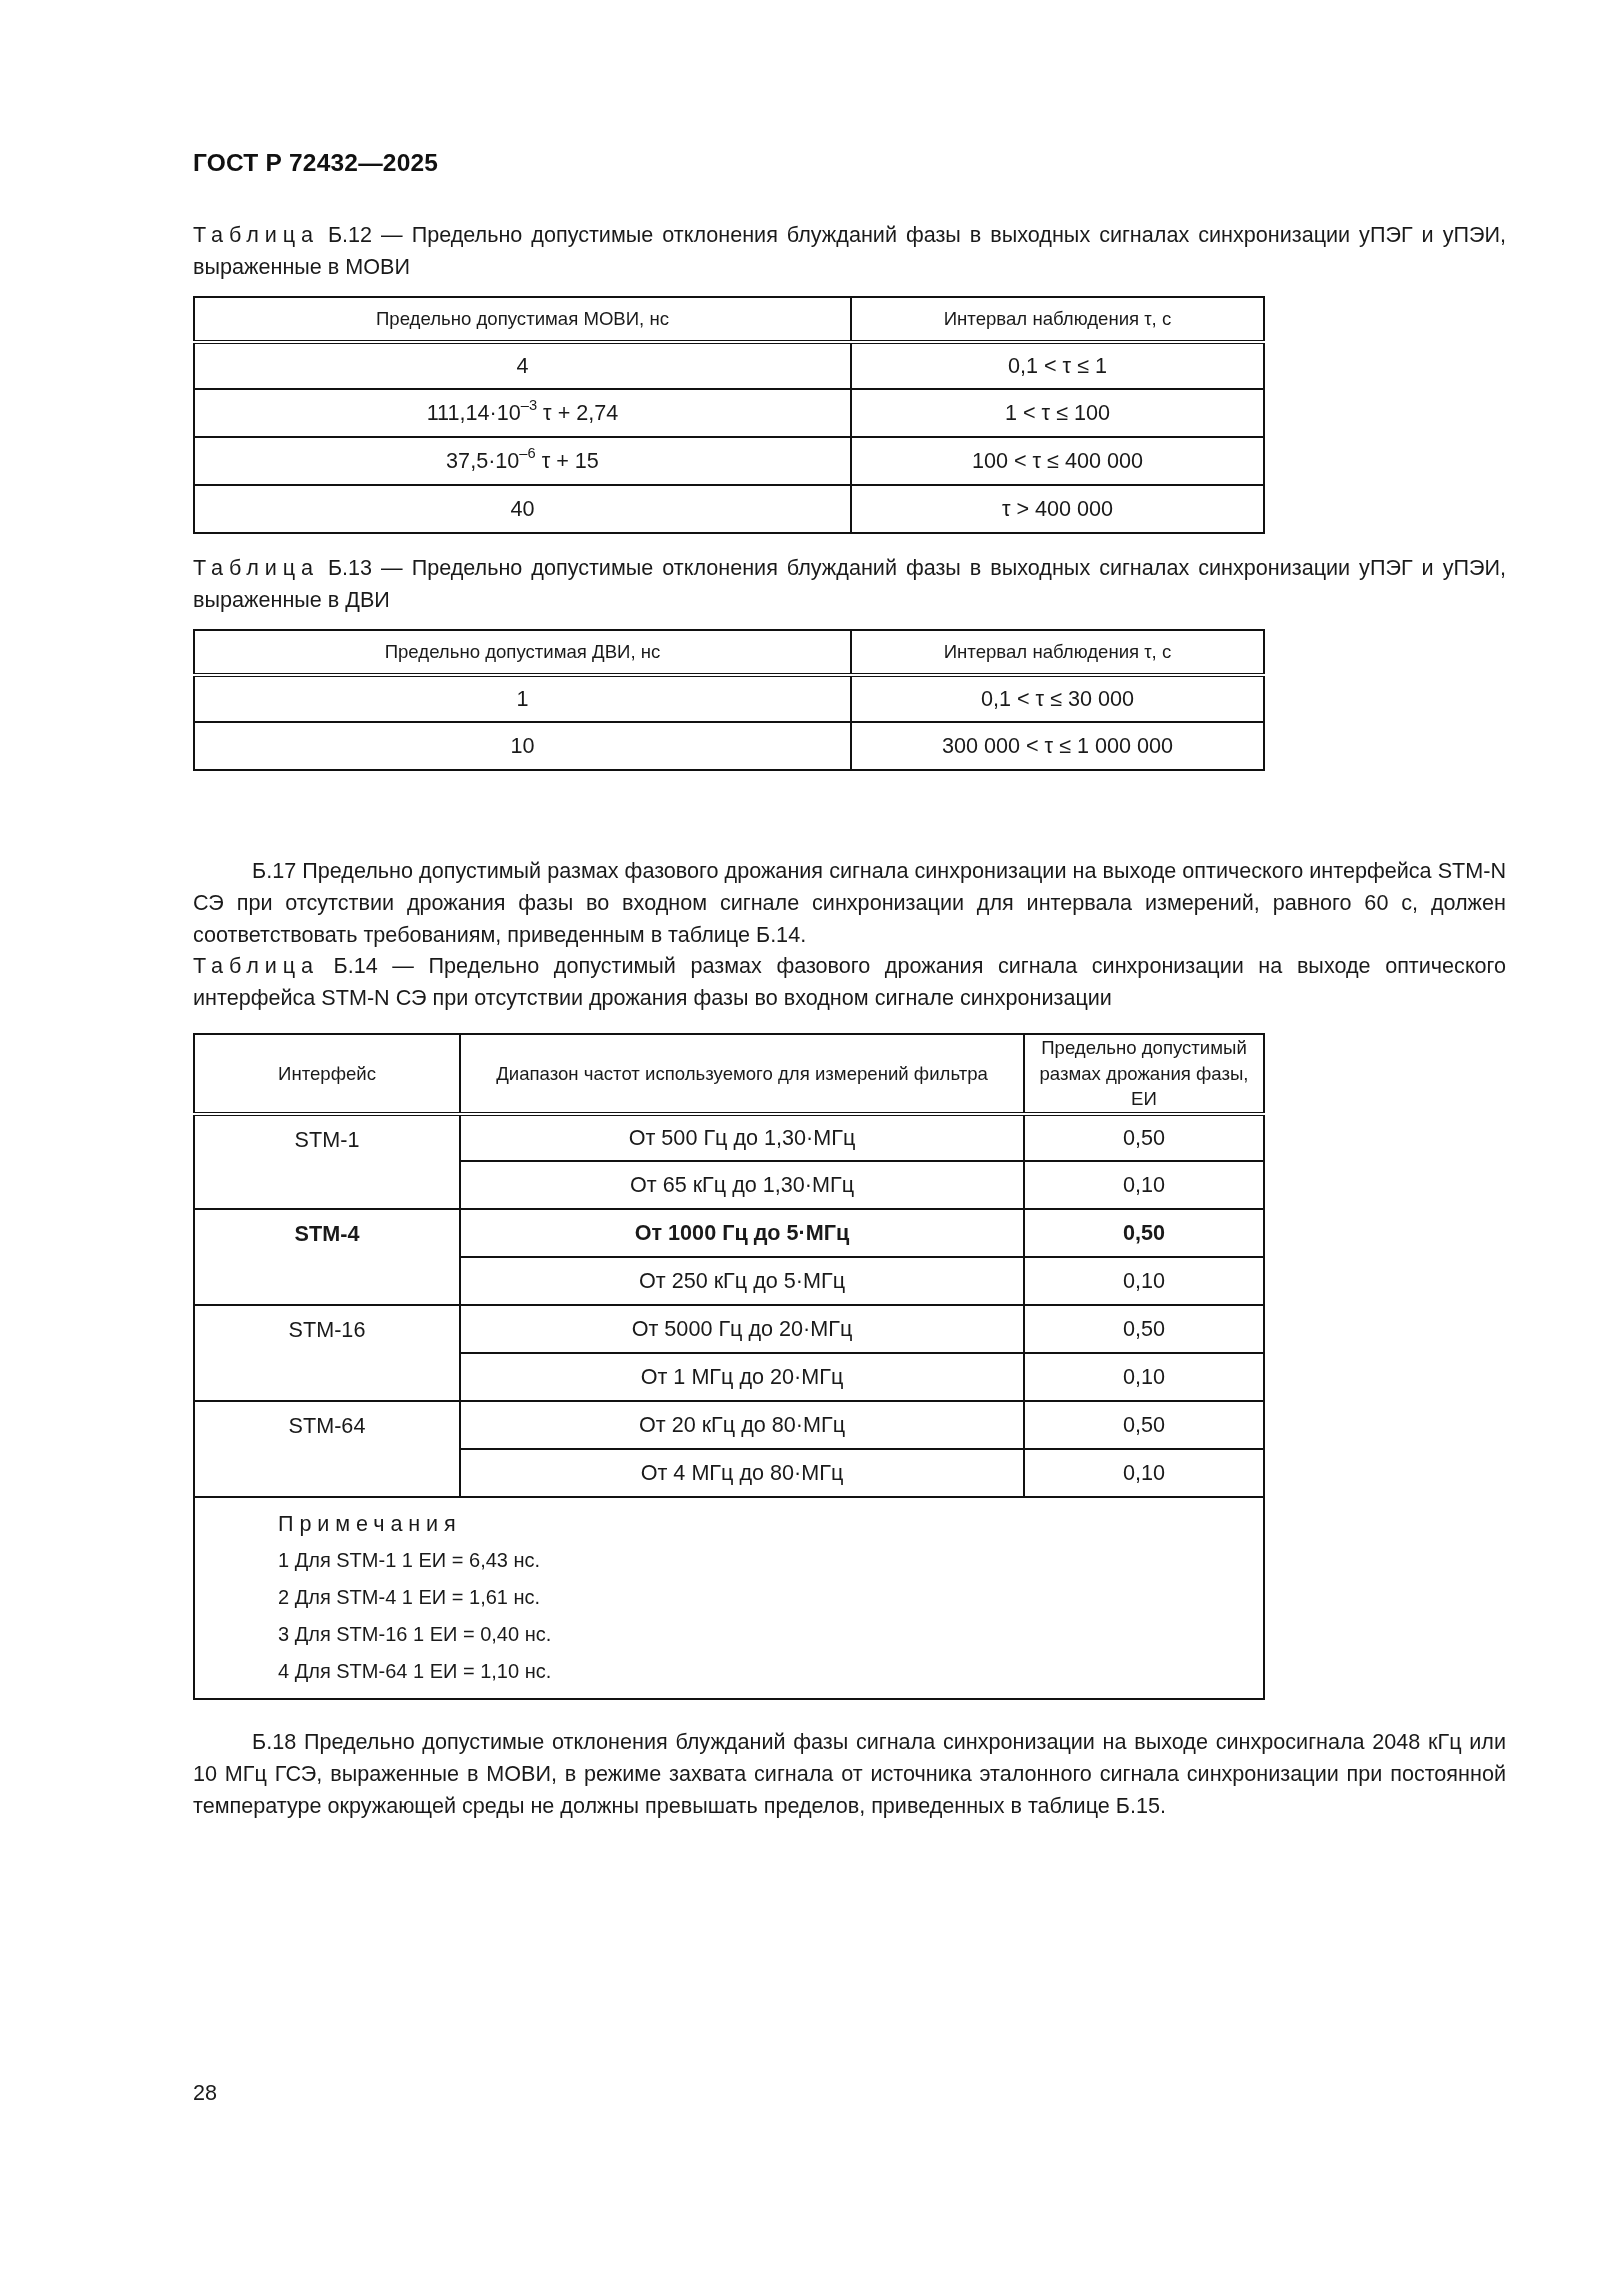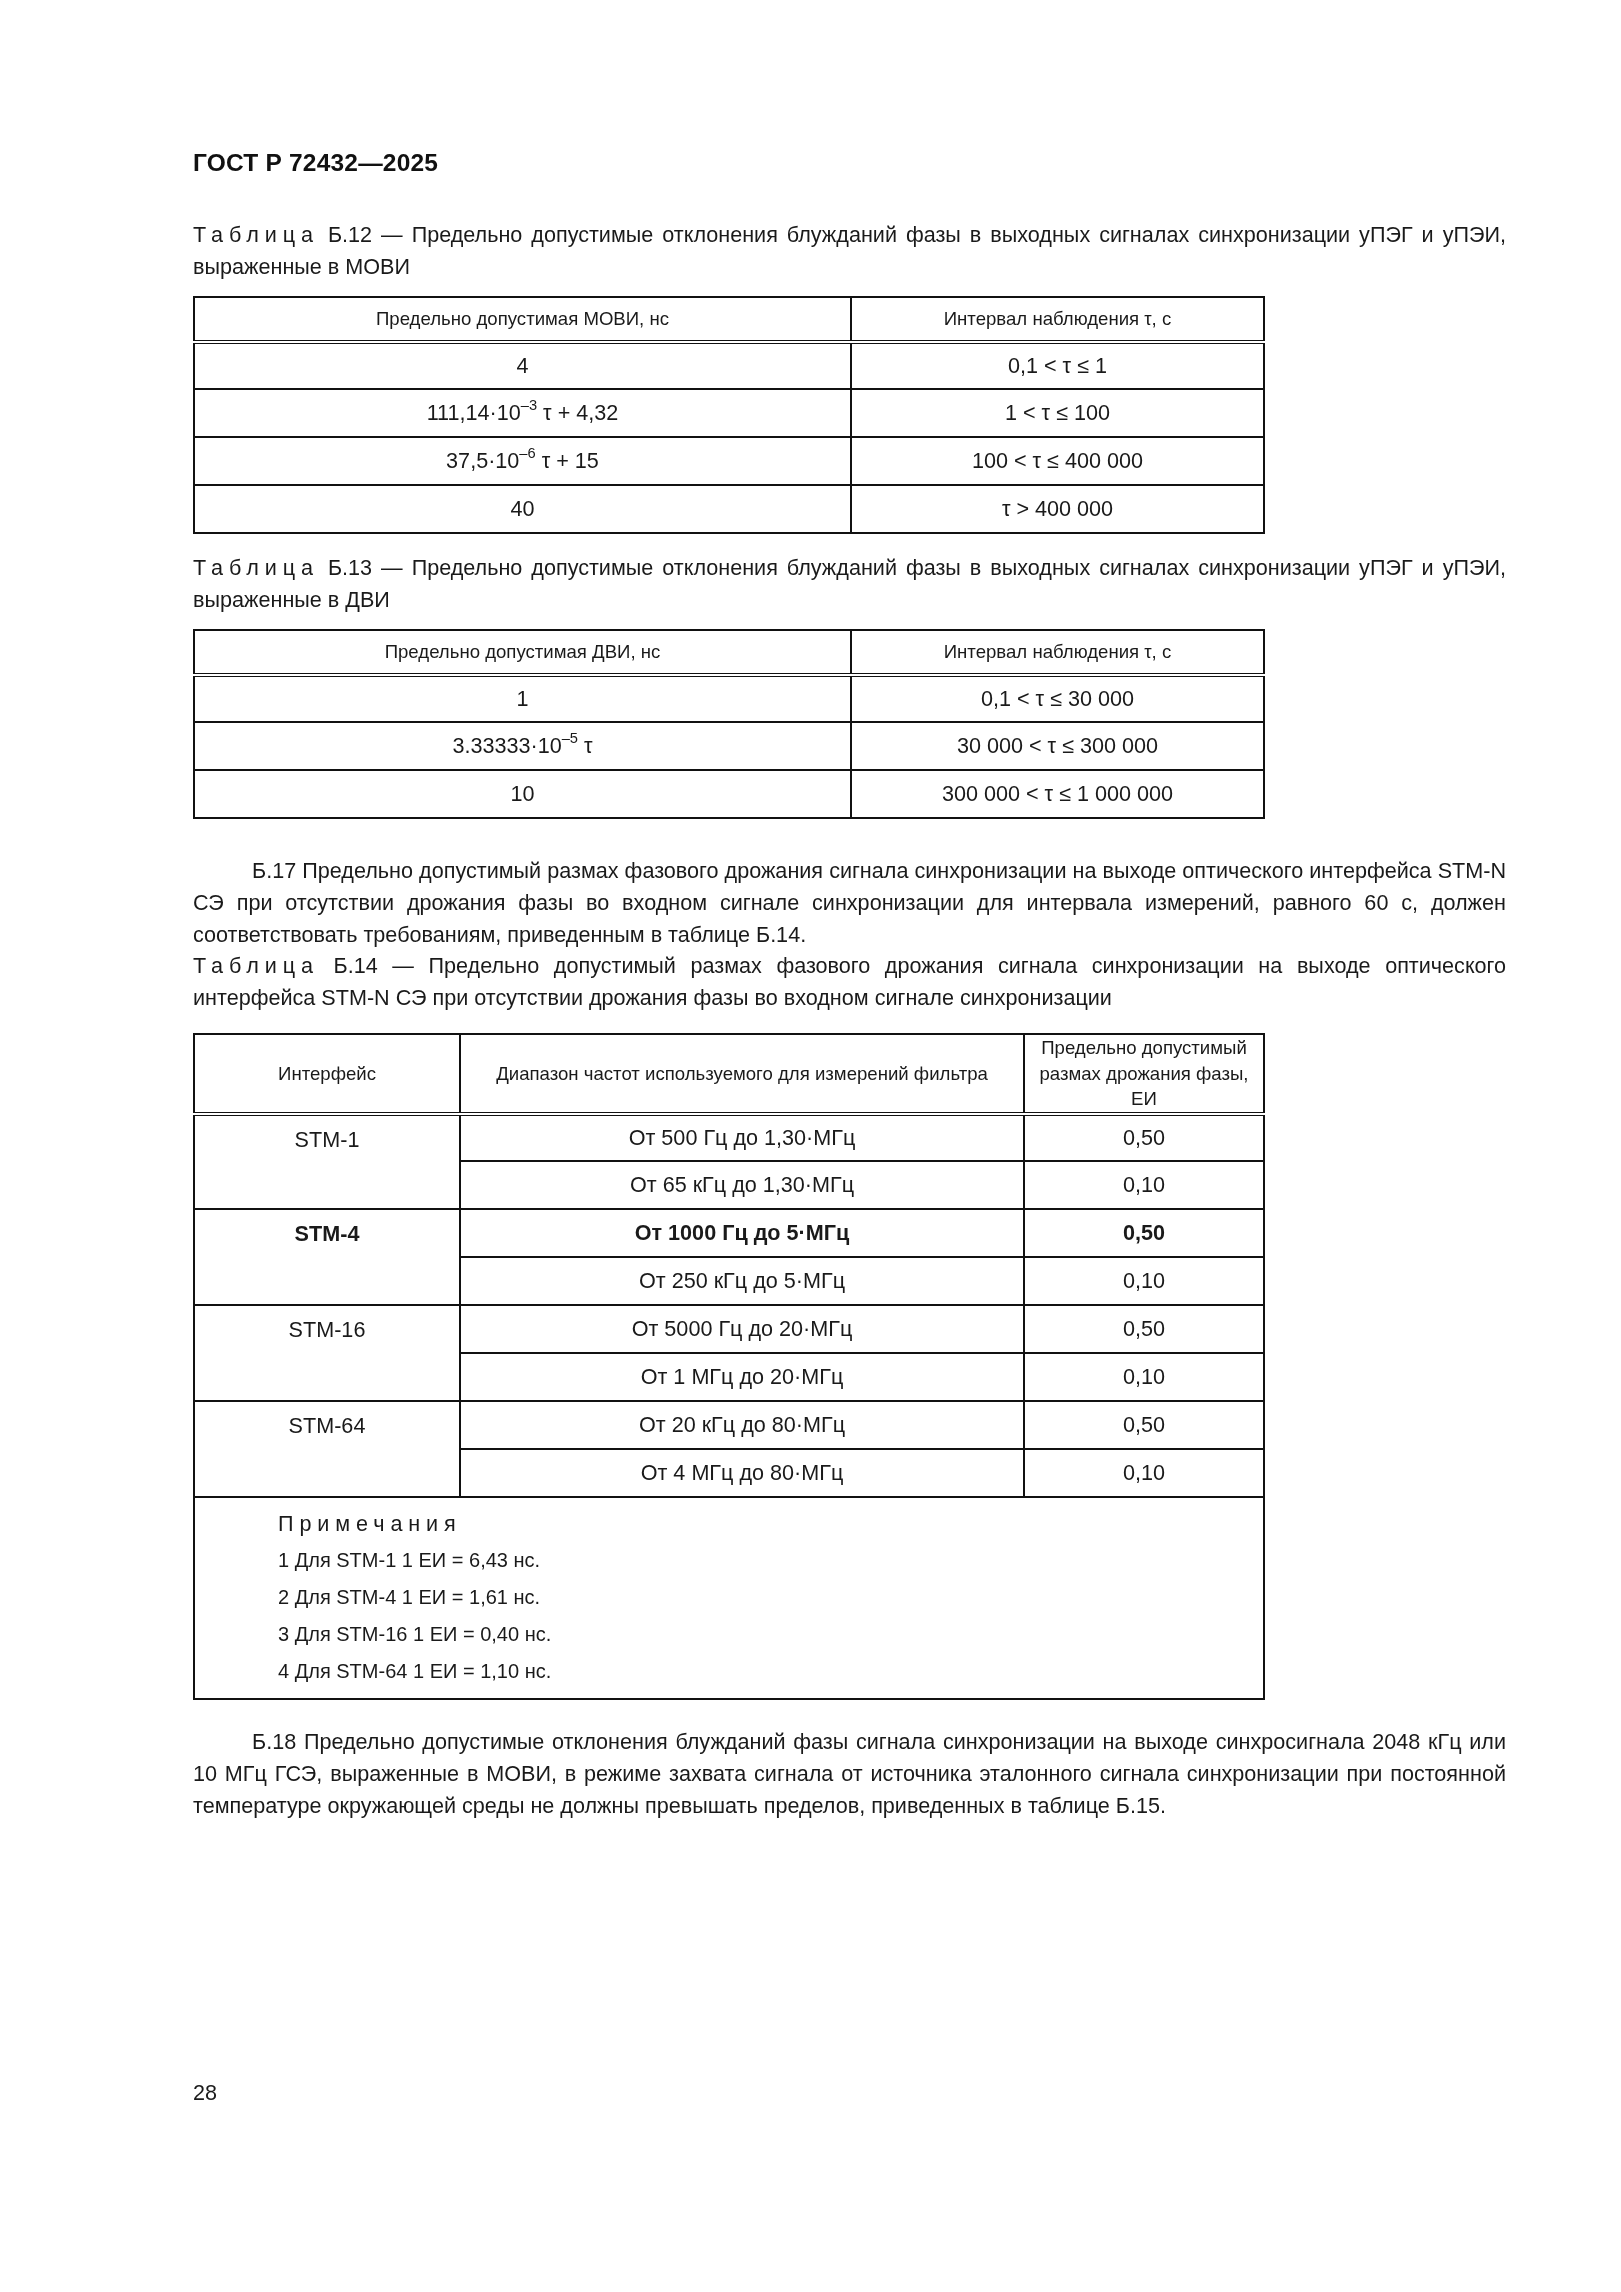--- a/index.html
+++ b/index.html
@@ -60,21 +60,21 @@
   <tbody>
       <tr style="height:45px;">
     <th>Предельно допустимая МОВИ, нс</th>
     <th>Интервал наблюдения τ, с</th>
   </tr>
   <tr class="first" style="height:47px;">
     <td><span>4</span><sup></sup><span></span></td>
     <td>0,1 &lt; τ ≤ 1</td>
   </tr>
   <tr style="height:48px;">
-    <td><span>111,14·10</span><sup>–3</sup><span> τ + 4,32</span></td>
+    <td><span>111,14·10</span><sup>–3</sup><span> τ + 2,74</span></td>
     <td>1 &lt; τ ≤ 100</td>
   </tr>
   <tr style="height:48px;">
     <td><span>37,5·10</span><sup>–6</sup><span> τ + 15</span></td>
     <td>100 &lt; τ ≤ 400 000</td>
   </tr>
   <tr style="height:48px;">
     <td><span>40</span><sup></sup><span></span></td>
     <td>τ &gt; 400 000</td>
   </tr>
@@ -89,24 +89,20 @@
       <col>
     </colgroup>
   <tbody>
       <tr style="height:45px;">
     <th>Предельно допустимая ДВИ, нс</th>
     <th>Интервал наблюдения τ, с</th>
   </tr>
   <tr class="first" style="height:47px;">
     <td><span>1</span><sup></sup><span></span></td>
     <td>0,1 &lt; τ ≤ 30 000</td>
-  </tr>
-  <tr style="height:48px;">
-    <td><span>3.33333·10</span><sup>–5</sup><span> τ</span></td>
-    <td>30 000 &lt; τ ≤ 300 000</td>
   </tr>
   <tr style="height:48px;">
     <td><span>10</span><sup></sup><span></span></td>
     <td>300 000 &lt; τ ≤ 1 000 000</td>
   </tr>
 </tbody>
   </table>
 
 <div class="para" style="top:855px;">Б.17 Предельно допустимый размах фазового дрожания сигнала синхронизации на выходе оптического интерфейса STM-N СЭ при отсутствии дрожания фазы во входном сигнале синхронизации для интервала измерений, равного 60 с, должен соответствовать требованиям, приведенным в таблице Б.14.</div>
 

